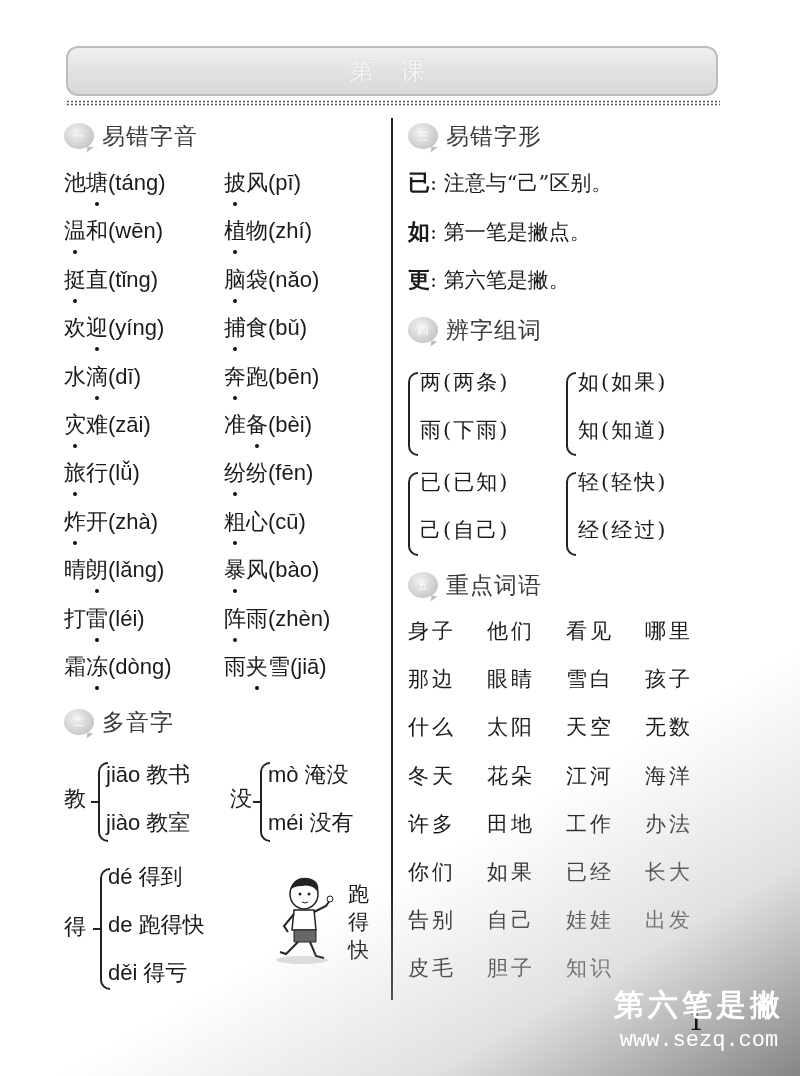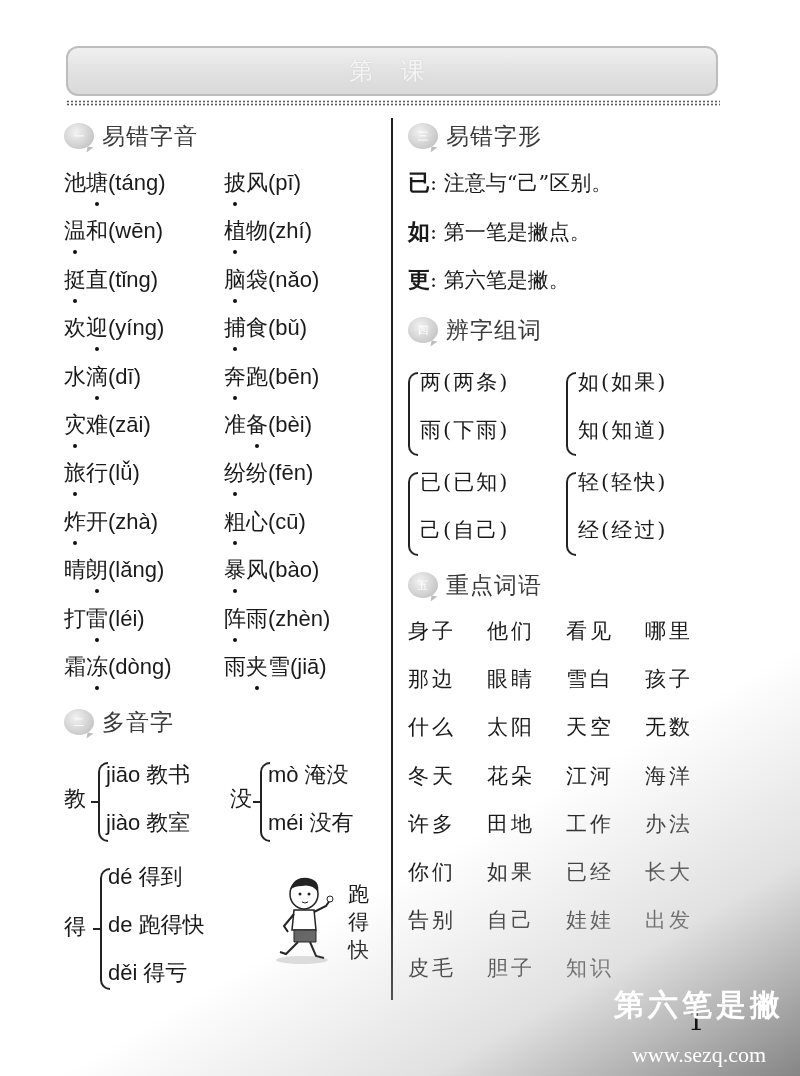--- a/index.html
+++ b/index.html
@@ -89,21 +89,21 @@
   }
   .distinguish .line { position: absolute; left: 12px; white-space: nowrap; letter-spacing: 2px; }
 
   .words { position: absolute; left: 408px; top: 617px; }
   .words-row { display: flex; height: 48.2px; }
   .word { width: 79px; font-size: 21px; font-family: "DejaVu Serif", serif; letter-spacing: 3px; white-space: nowrap; }
 
   .page-num { position: absolute; left: 688px; top: 1006px; font-size: 26px; font-family: "DejaVu Serif", serif; color: #111; }
   .watermark { position: absolute; left: 614px; top: 985px; text-align: center; color: #fff; }
   .watermark .wm-title { font-size: 30px; font-weight: bold; letter-spacing: 4px; font-family: "DejaVu Sans", sans-serif; }
-  .watermark .wm-url { font-size: 22px; font-family: Liberation Serif, serif; margin-top: 16px; }
+  .watermark .wm-url { font-size: 22px; font-family: Liberation Mono, monospace; margin-top: 2px; }
 </style>
 </head>
 <body>
 
 <div class="title-bar">
   <span class="title-text">第 课</span>
 </div>
 <div class="dot-rule"></div>
 <div class="divider"></div>
 

